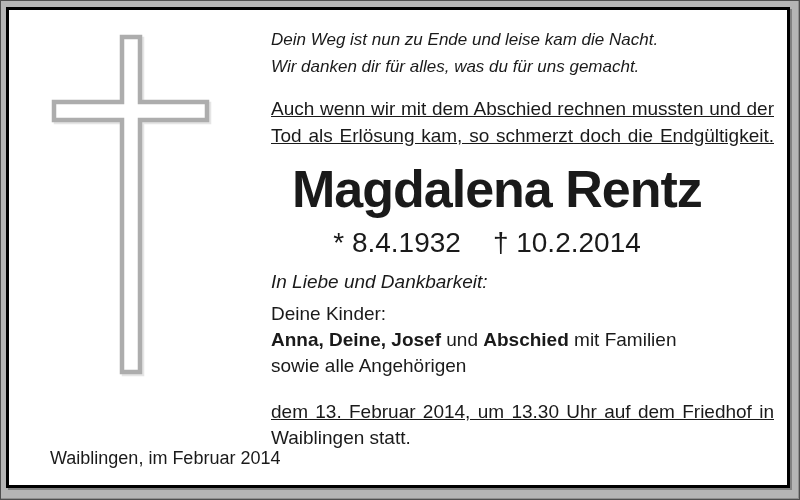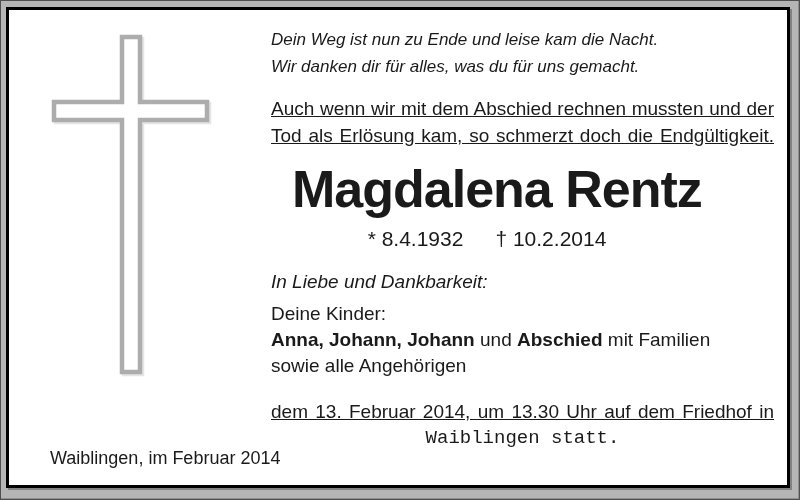--- a/index.html
+++ b/index.html
@@ -52,36 +52,36 @@
     white-space: nowrap;
   }
 
   .intro {
     left: 262px; top: 85px;
     width: 503px;
     font-size: 19px;
     line-height: 27px;
   }
   .jline { text-align: justify; text-align-last: justify; text-decoration: underline; }
-  .jline-end { text-align: center; font-family: Liberation Mono, monospace; }
+  .jline-end { text-align: left; }
 
   .deceased-name {
     left: 260px; top: 149px;
     font-size: 52px;
     font-weight: 700;
     letter-spacing: -1px;
     white-space: nowrap;
     margin-left: 23px;
   }
 
   .dates {
     left: 262px; top: 217px;
     width: 432px;
     text-align: center;
-    font-size: 21px;
+    font-size: 28px;
     white-space: nowrap;
   }
   .dates .death-date { margin-left: 32px; }
 
   .gratitude {
     left: 262px; top: 261px;
     font-size: 19px;
     white-space: nowrap;
     font-style: italic;
   }
@@ -131,21 +131,21 @@
     <div class="abs deceased-name">Magdalena Rentz</div>
 
     <div class="abs dates">
       <span class="birth-date">* 8.4.1932</span><span class="death-date">† 10.2.2014</span>
     </div>
 
     <div class="abs gratitude">In Liebe und Dankbarkeit:</div>
 
     <div class="abs mourners">
       <div>Deine Kinder:</div>
-      <div><span class="b">Anna, Johann, Johann</span><span> und </span><span class="b">Abschied</span><span> mit Familien</span></div>
+      <div><span class="b">Anna, Deine, Josef</span><span> und </span><span class="b">Abschied</span><span> mit Familien</span></div>
       <div>sowie alle Angehörigen</div>
     </div>
 
     <div class="abs ceremony">
       <div class="jline">dem 13. Februar 2014, um 13.30 Uhr auf dem Friedhof in</div>
       <div class="jline-end">Waiblingen statt.</div>
     </div>
 
     <div class="abs place-date">Waiblingen, im Februar 2014</div>
 

